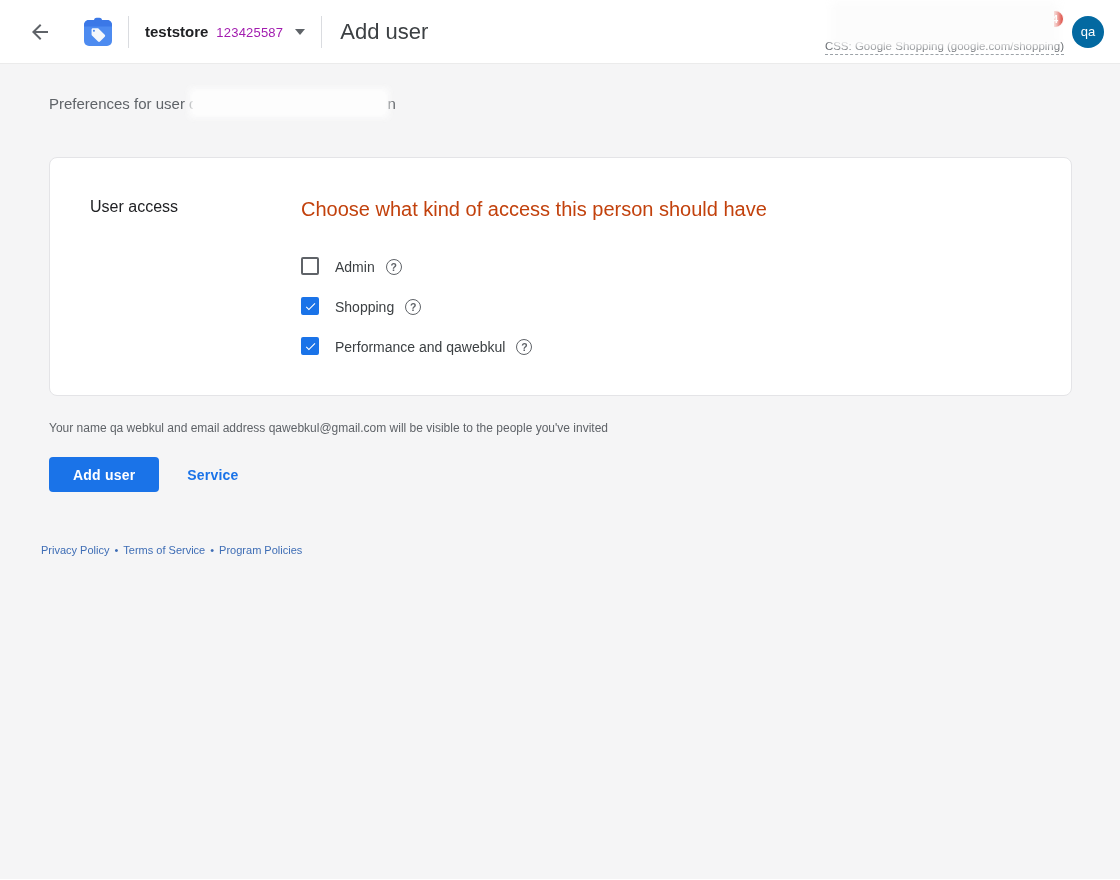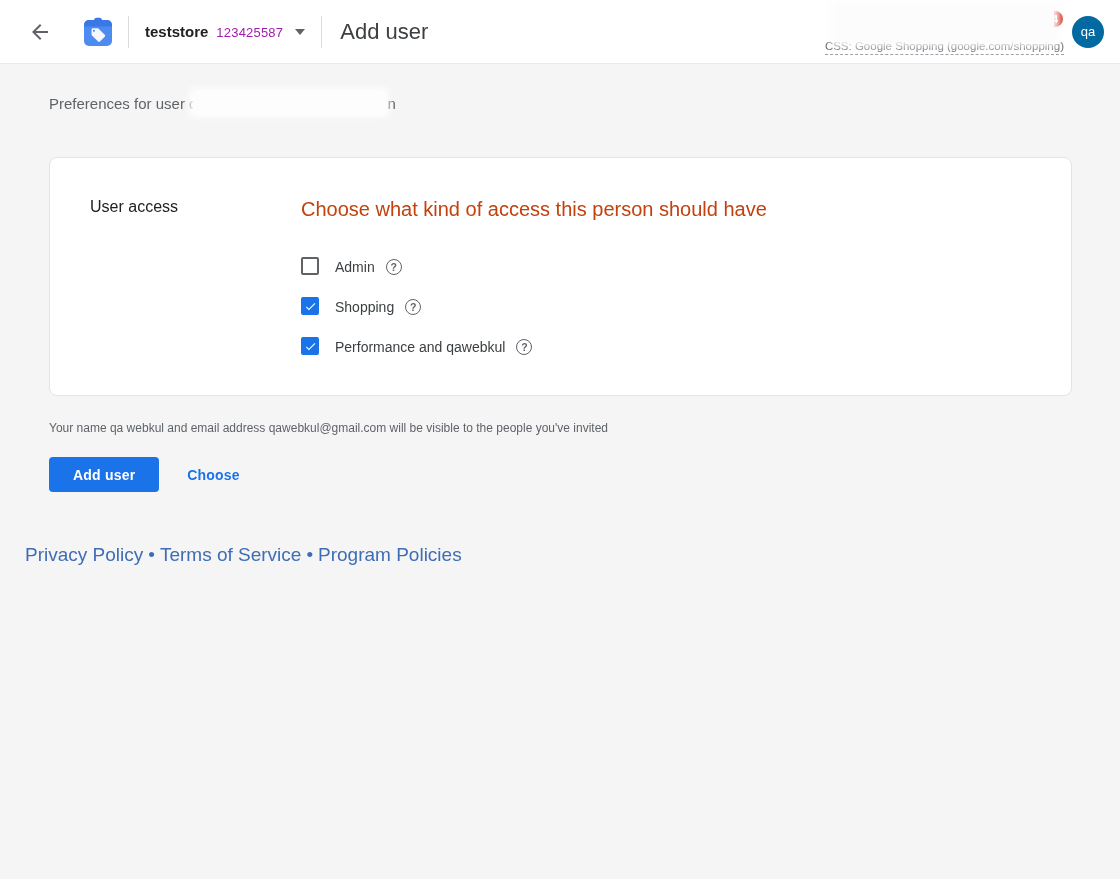--- a/index.html
+++ b/index.html
@@ -150,22 +150,22 @@
     padding: 0 24px; height: 35px;
     cursor: pointer;
   }
   .btn-text {
     background: none; border: none; cursor: pointer;
     font-family: "Liberation Sans", sans-serif;
     color: #1a73e8; font-size: 14px; font-weight: bold; letter-spacing: 0.2px;
     margin-left: 20px; padding: 0 8px; height: 35px;
   }
   .footer {
-    position: absolute; left: 25px; top: 480px;
-    font-size: 19px;
+    position: absolute; left: 41px; top: 480px;
+    font-size: 11px;
   }
   .footer a { color: #3e6db5; text-decoration: none; cursor: pointer; }
   .footer .dot { color: #3e6db5; margin: 0 5px; }
 </style>
 </head>
 <body>
 
 <div class="header">
   <button class="icon-btn">
     <svg width="24" height="24" viewBox="0 0 24 24">
@@ -279,20 +279,20 @@
         </div>
 
       </div>
     </div>
   </div>
 
   <div class="note">Your name qa webkul and email address qawebkul@gmail.com will be visible to the people you've invited</div>
 
   <div class="actions">
     <button class="btn-primary">Add user</button>
-    <button class="btn-text">Choose</button>
+    <button class="btn-text">Service</button>
   </div>
 
   <div class="footer">
     <a>Privacy Policy</a><span class="dot">•</span><a>Terms of Service</a><span class="dot">•</span><a>Program Policies</a>
   </div>
 
 </div>
 
 </body></html>

